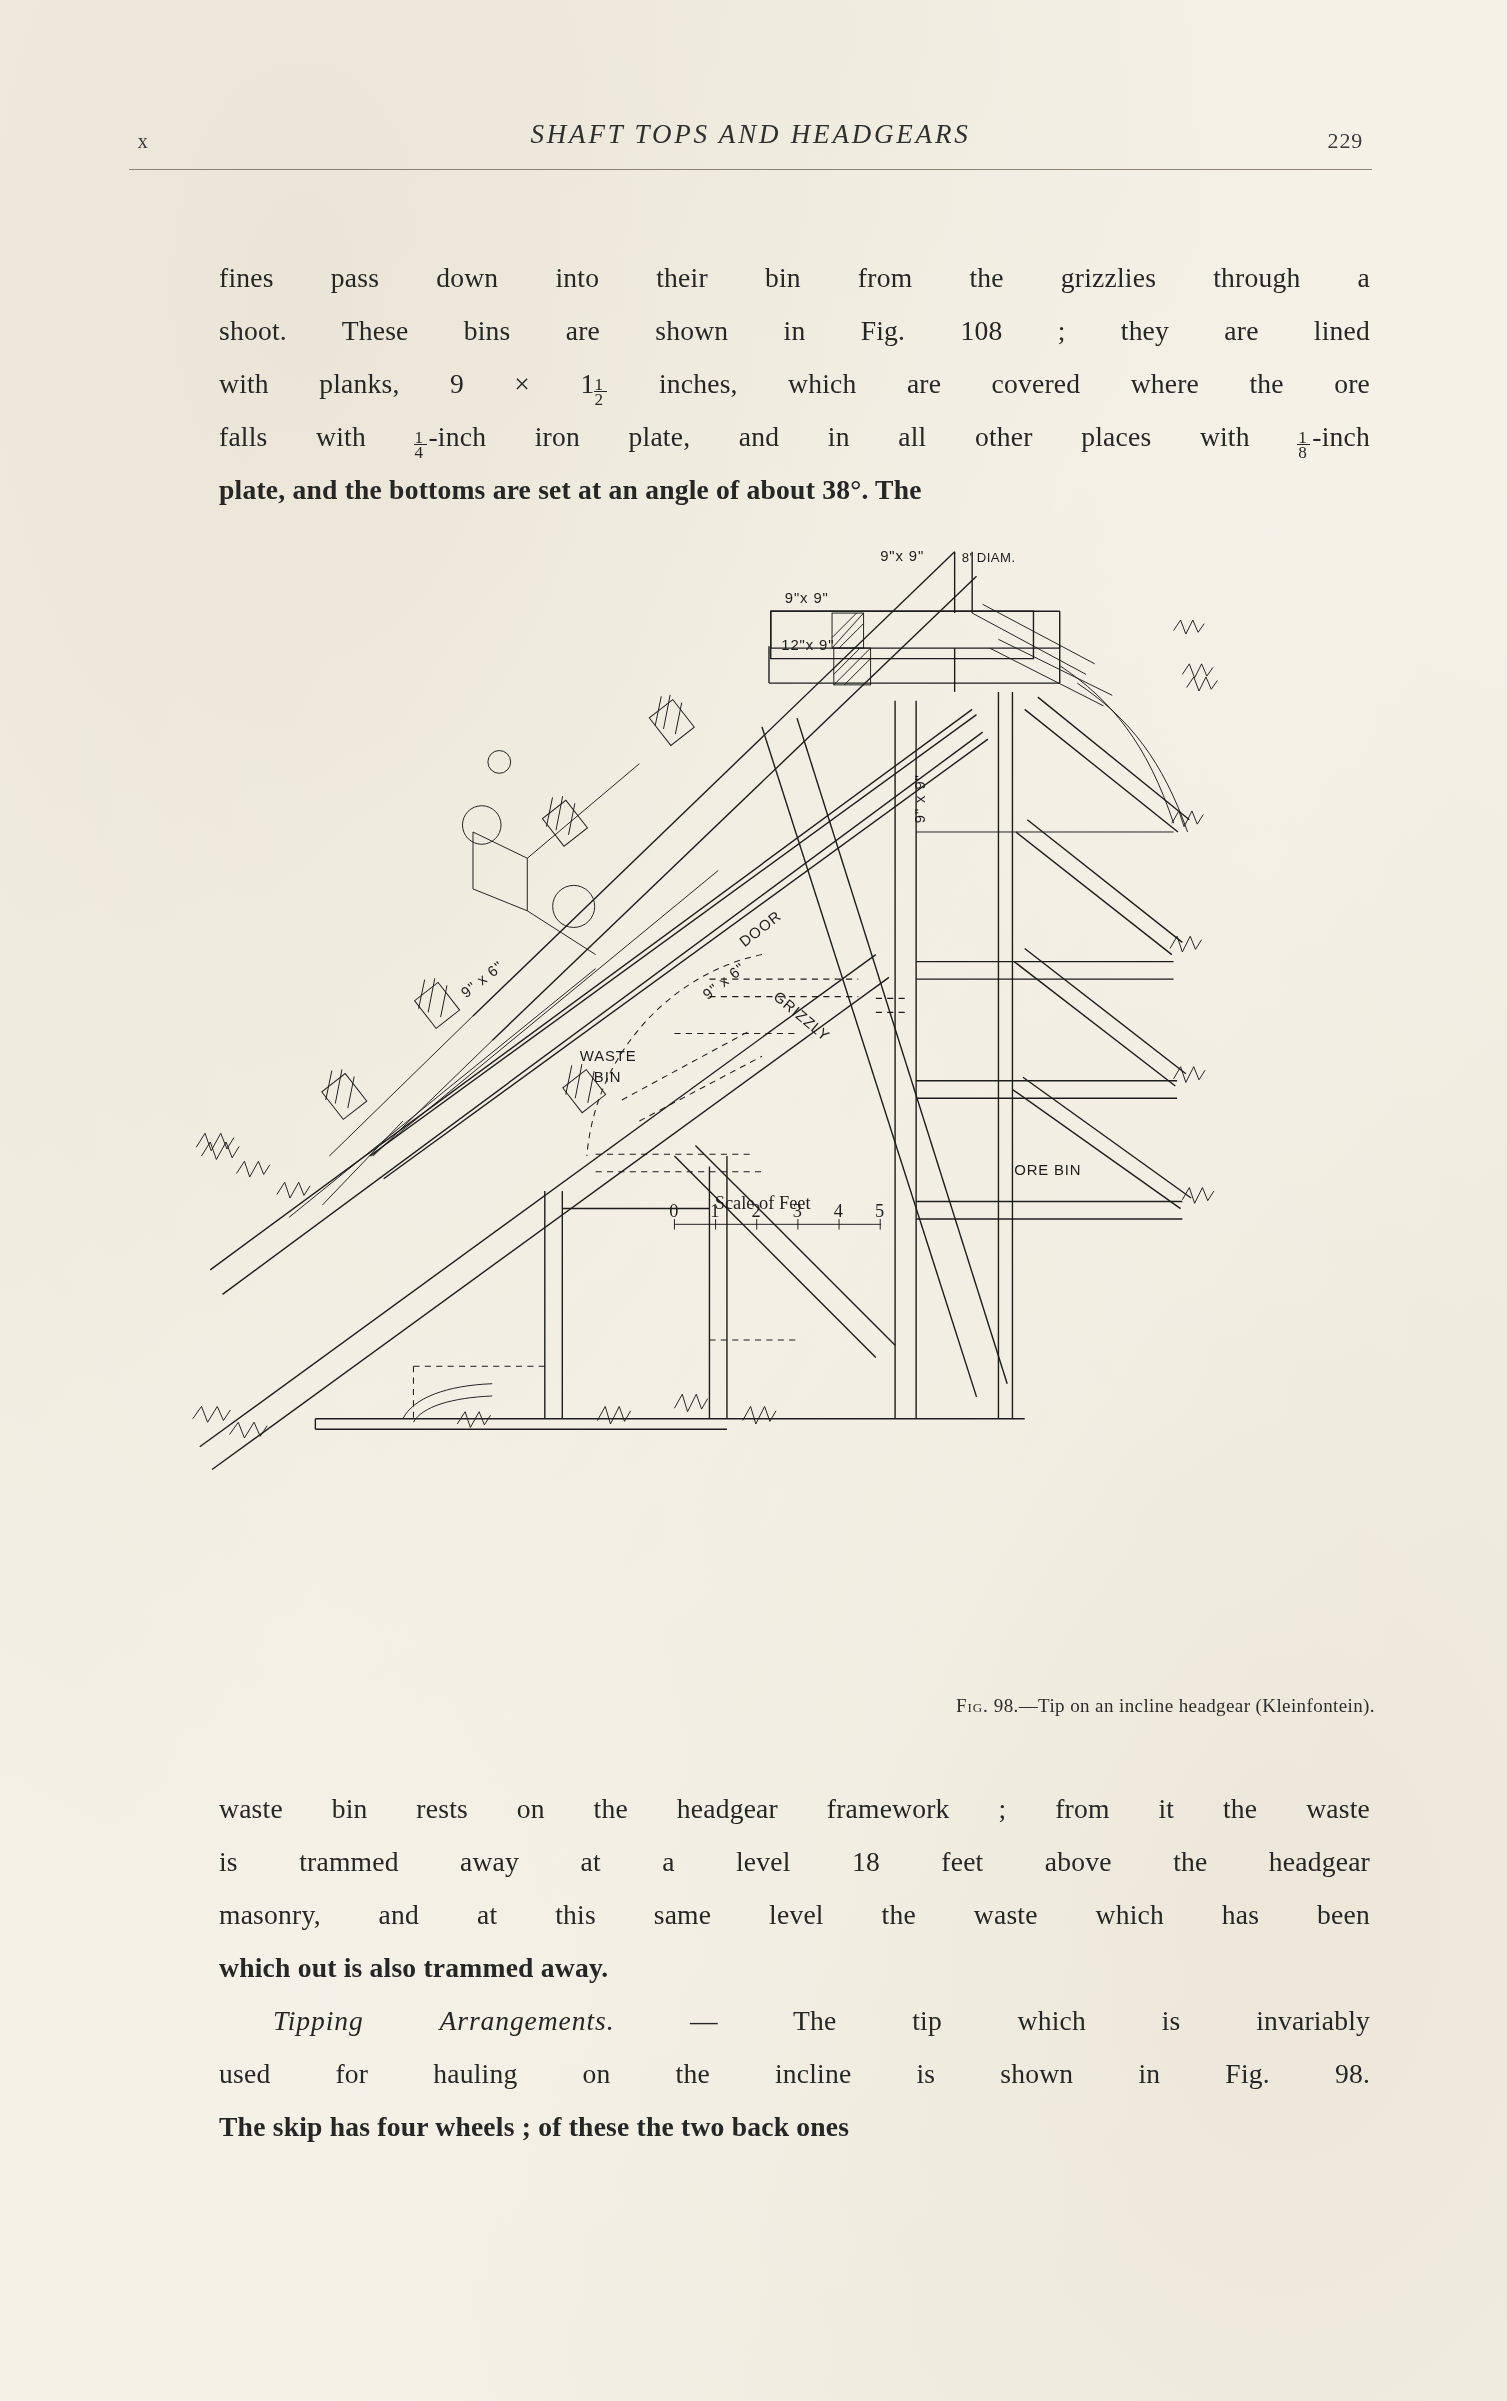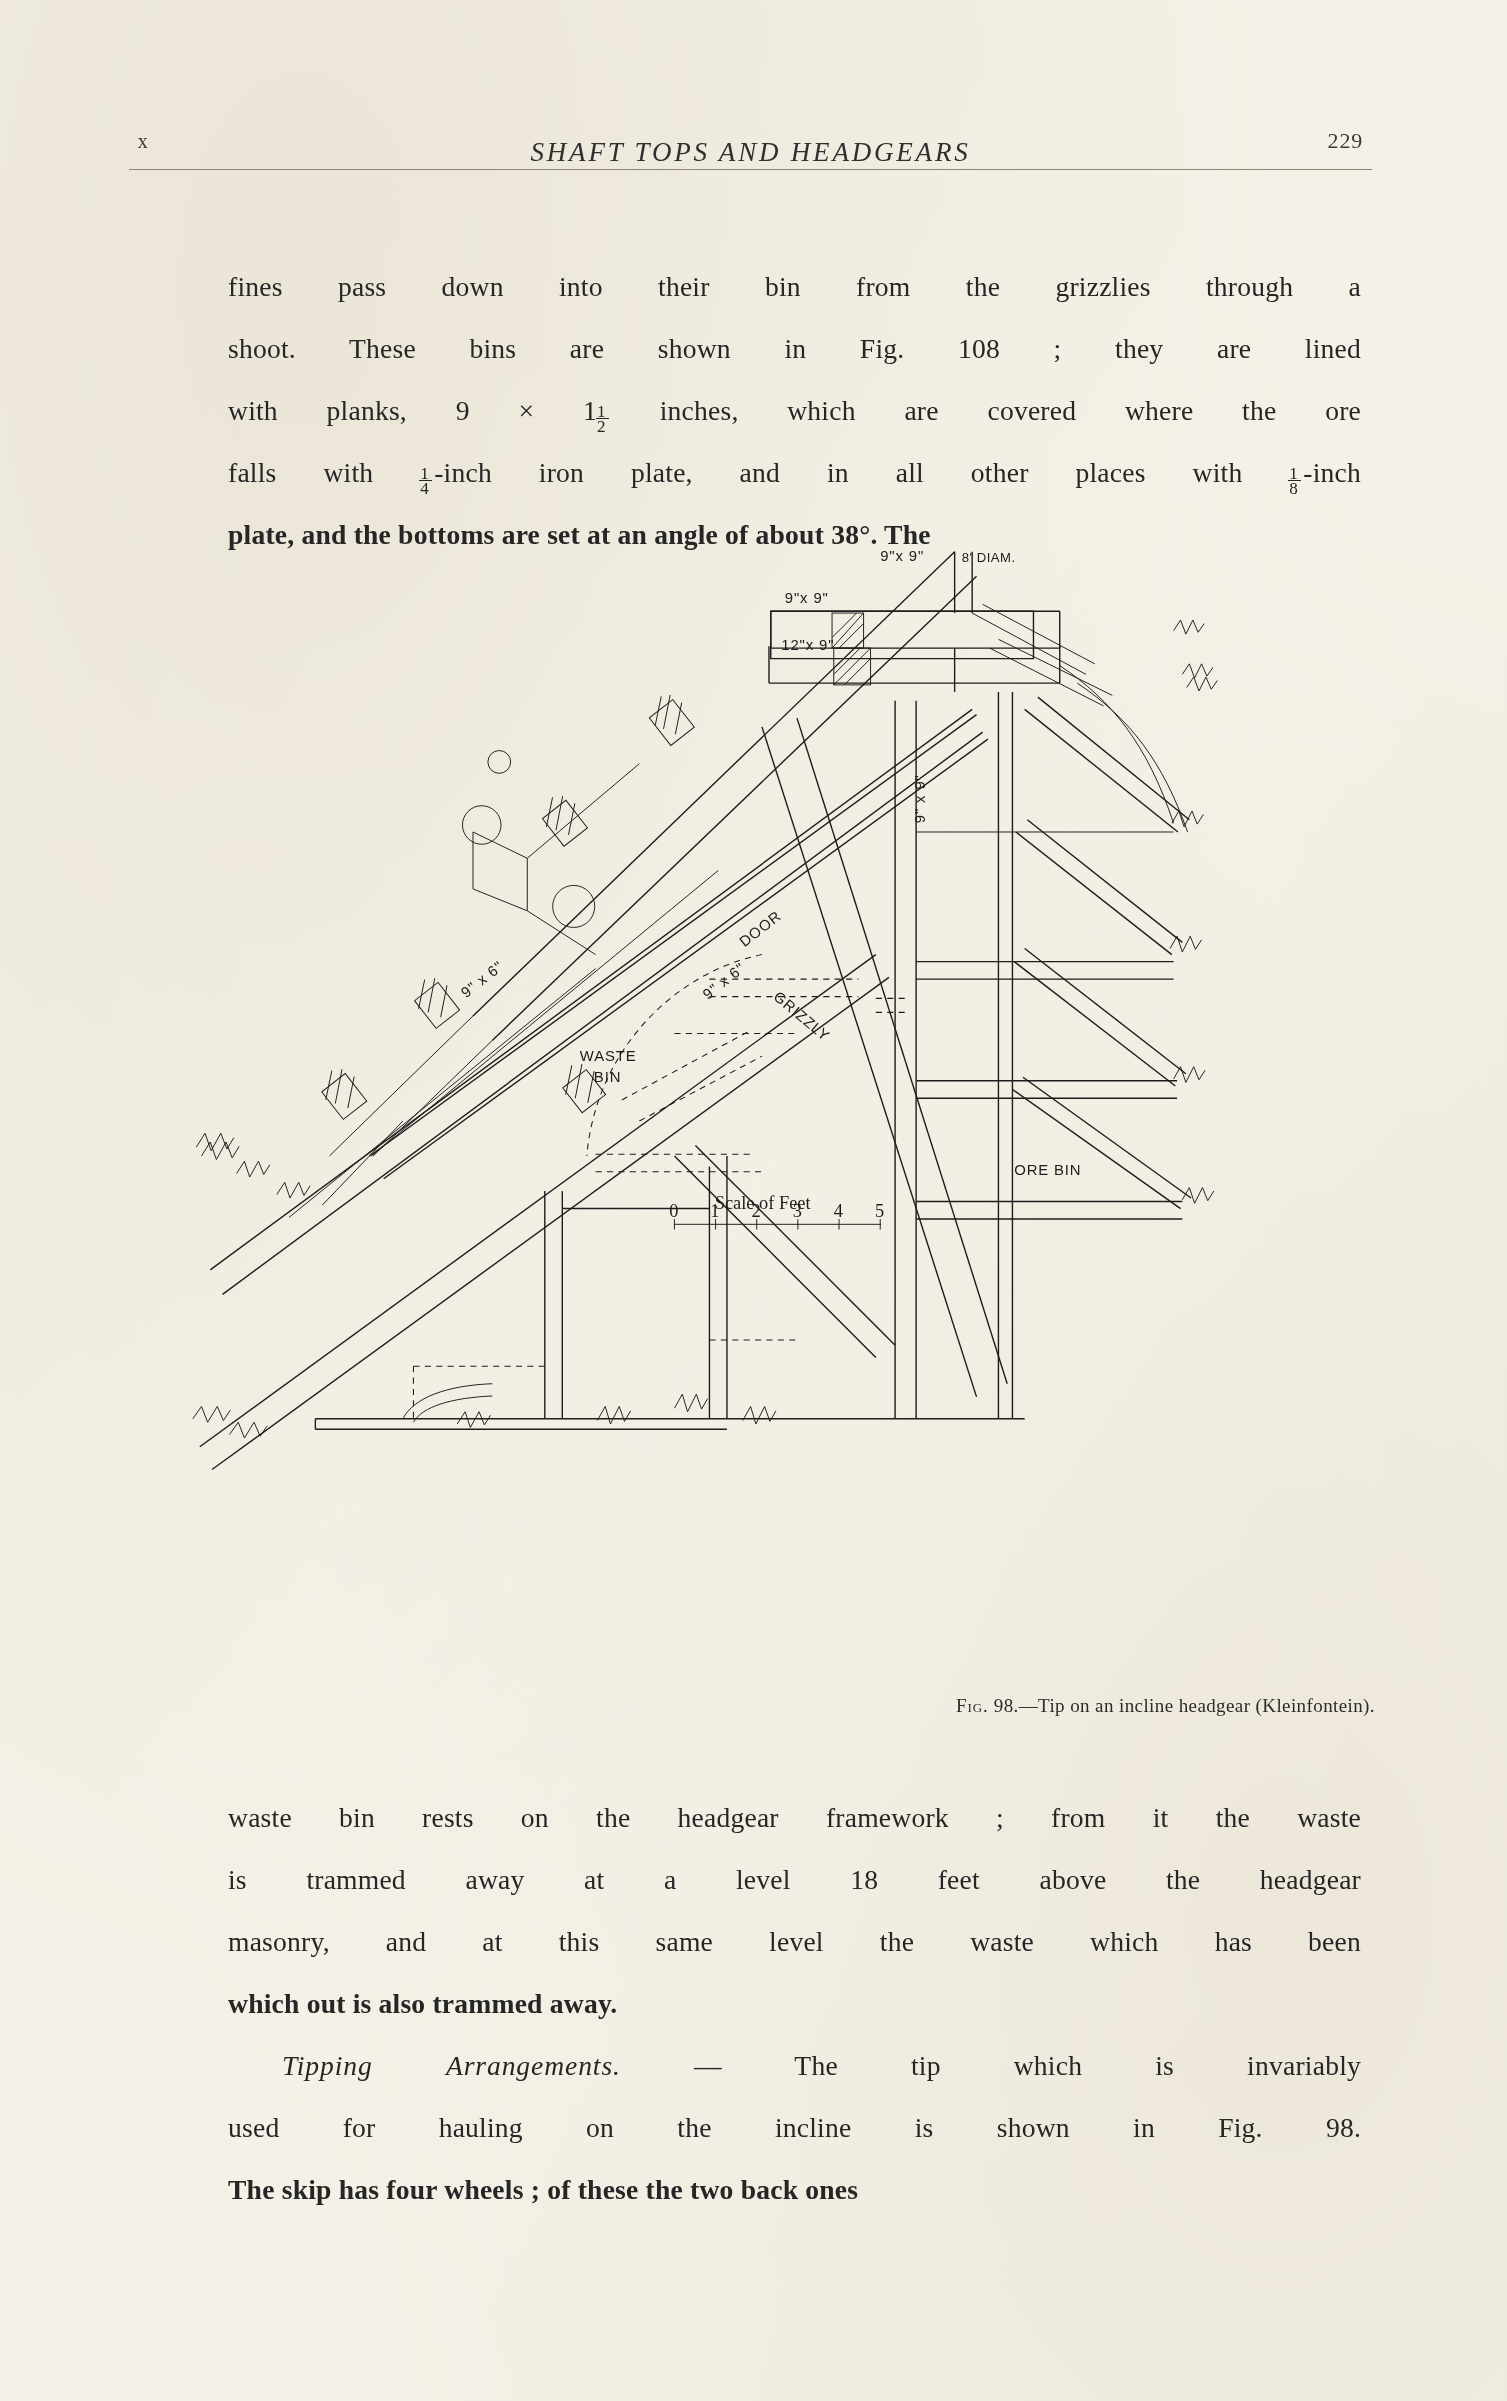--- a/index.html
+++ b/index.html
@@ -43,21 +43,21 @@
     position: absolute;
     left: 8.8px;
     top: 10.5px;
     font-size: 20px;
     letter-spacing: 0.4px;
     color: #3a3a3a;
   }
   .runhead .title {
     position: absolute;
     left: 0;
-    top: 18px;
+    top: 0;
     width: 1243px;
     text-align: center;
     font-size: 27px;
     letter-spacing: 2.8px;
     font-style: italic;
     color: #2f2f2f;
   }
   .runhead .folio-right {
     position: absolute;
     right: 8.8px;
@@ -78,21 +78,21 @@
   }
   
   .para {
     position: absolute;
     font-size: 27.6px;
     line-height: 53px;
     color: #262626;
     letter-spacing: 0.2px;
   }
   .para p {
-    margin: 9px;
+    margin: 0;
     text-align: justify;
     text-align-last: justify;
     white-space: nowrap;
   }
   .para p.last {
     text-align-last: left;
     font-weight: bold;
   }
   #para-top {
     left: 123px;

